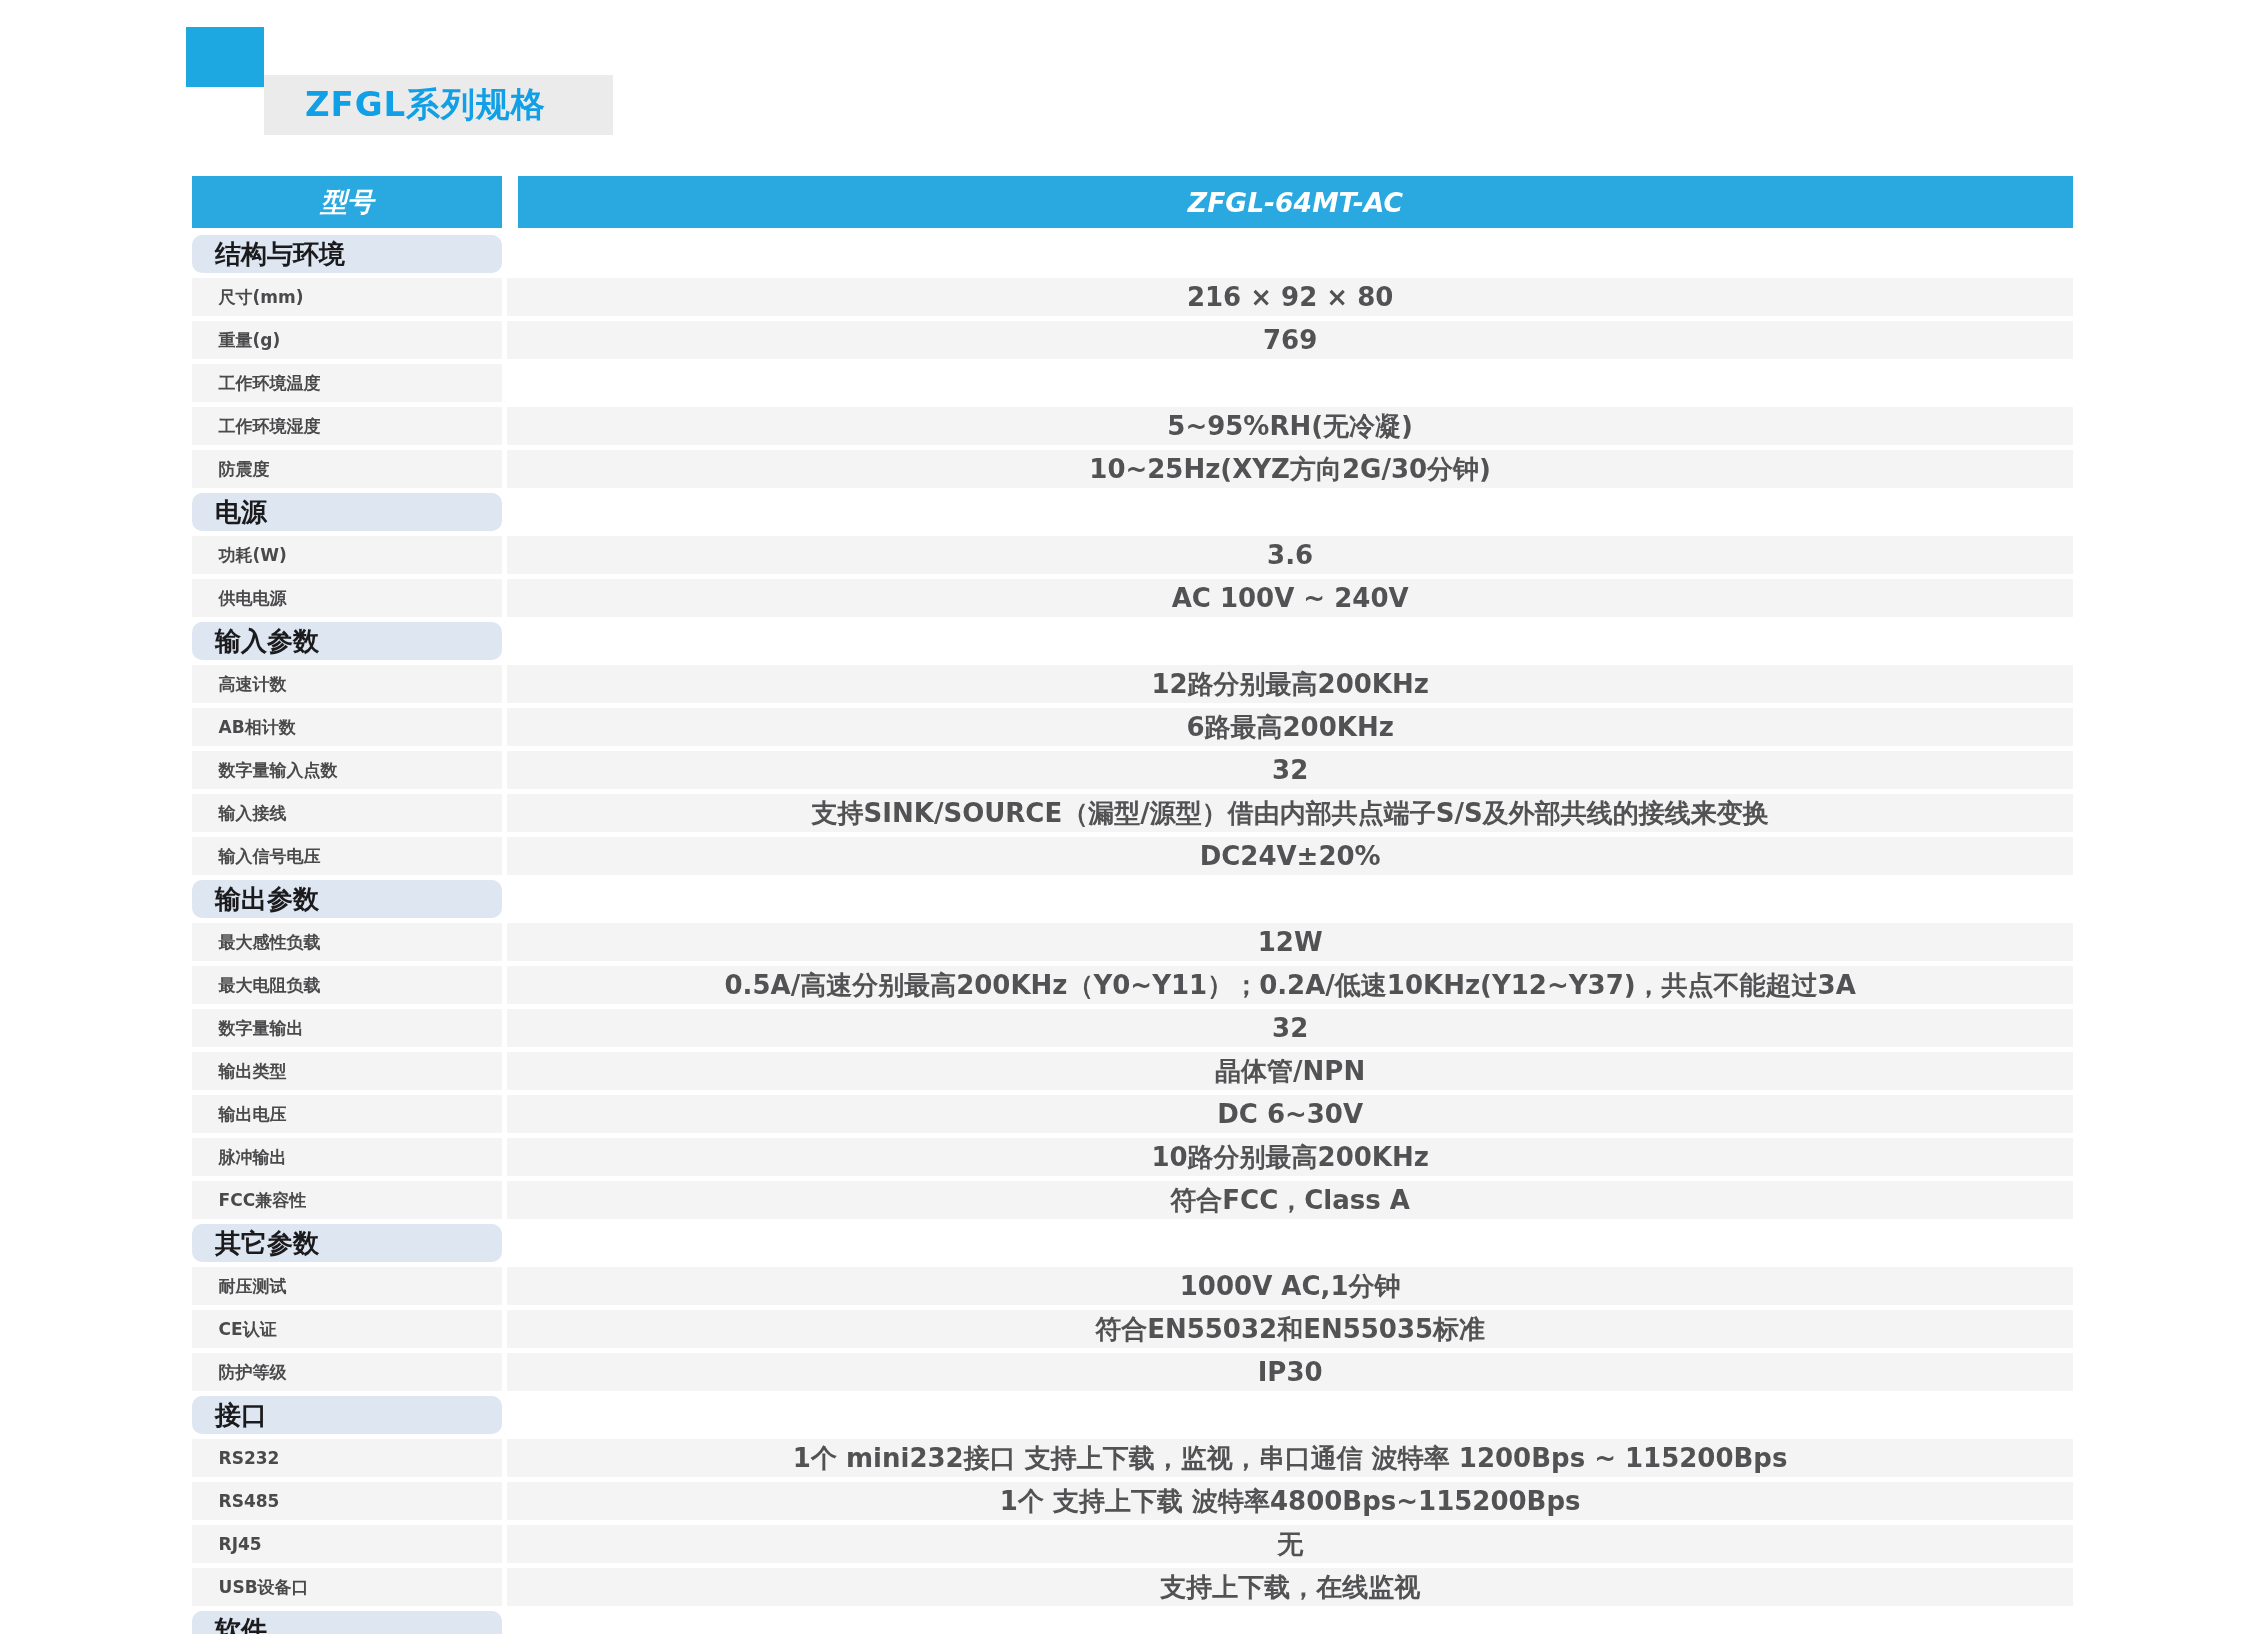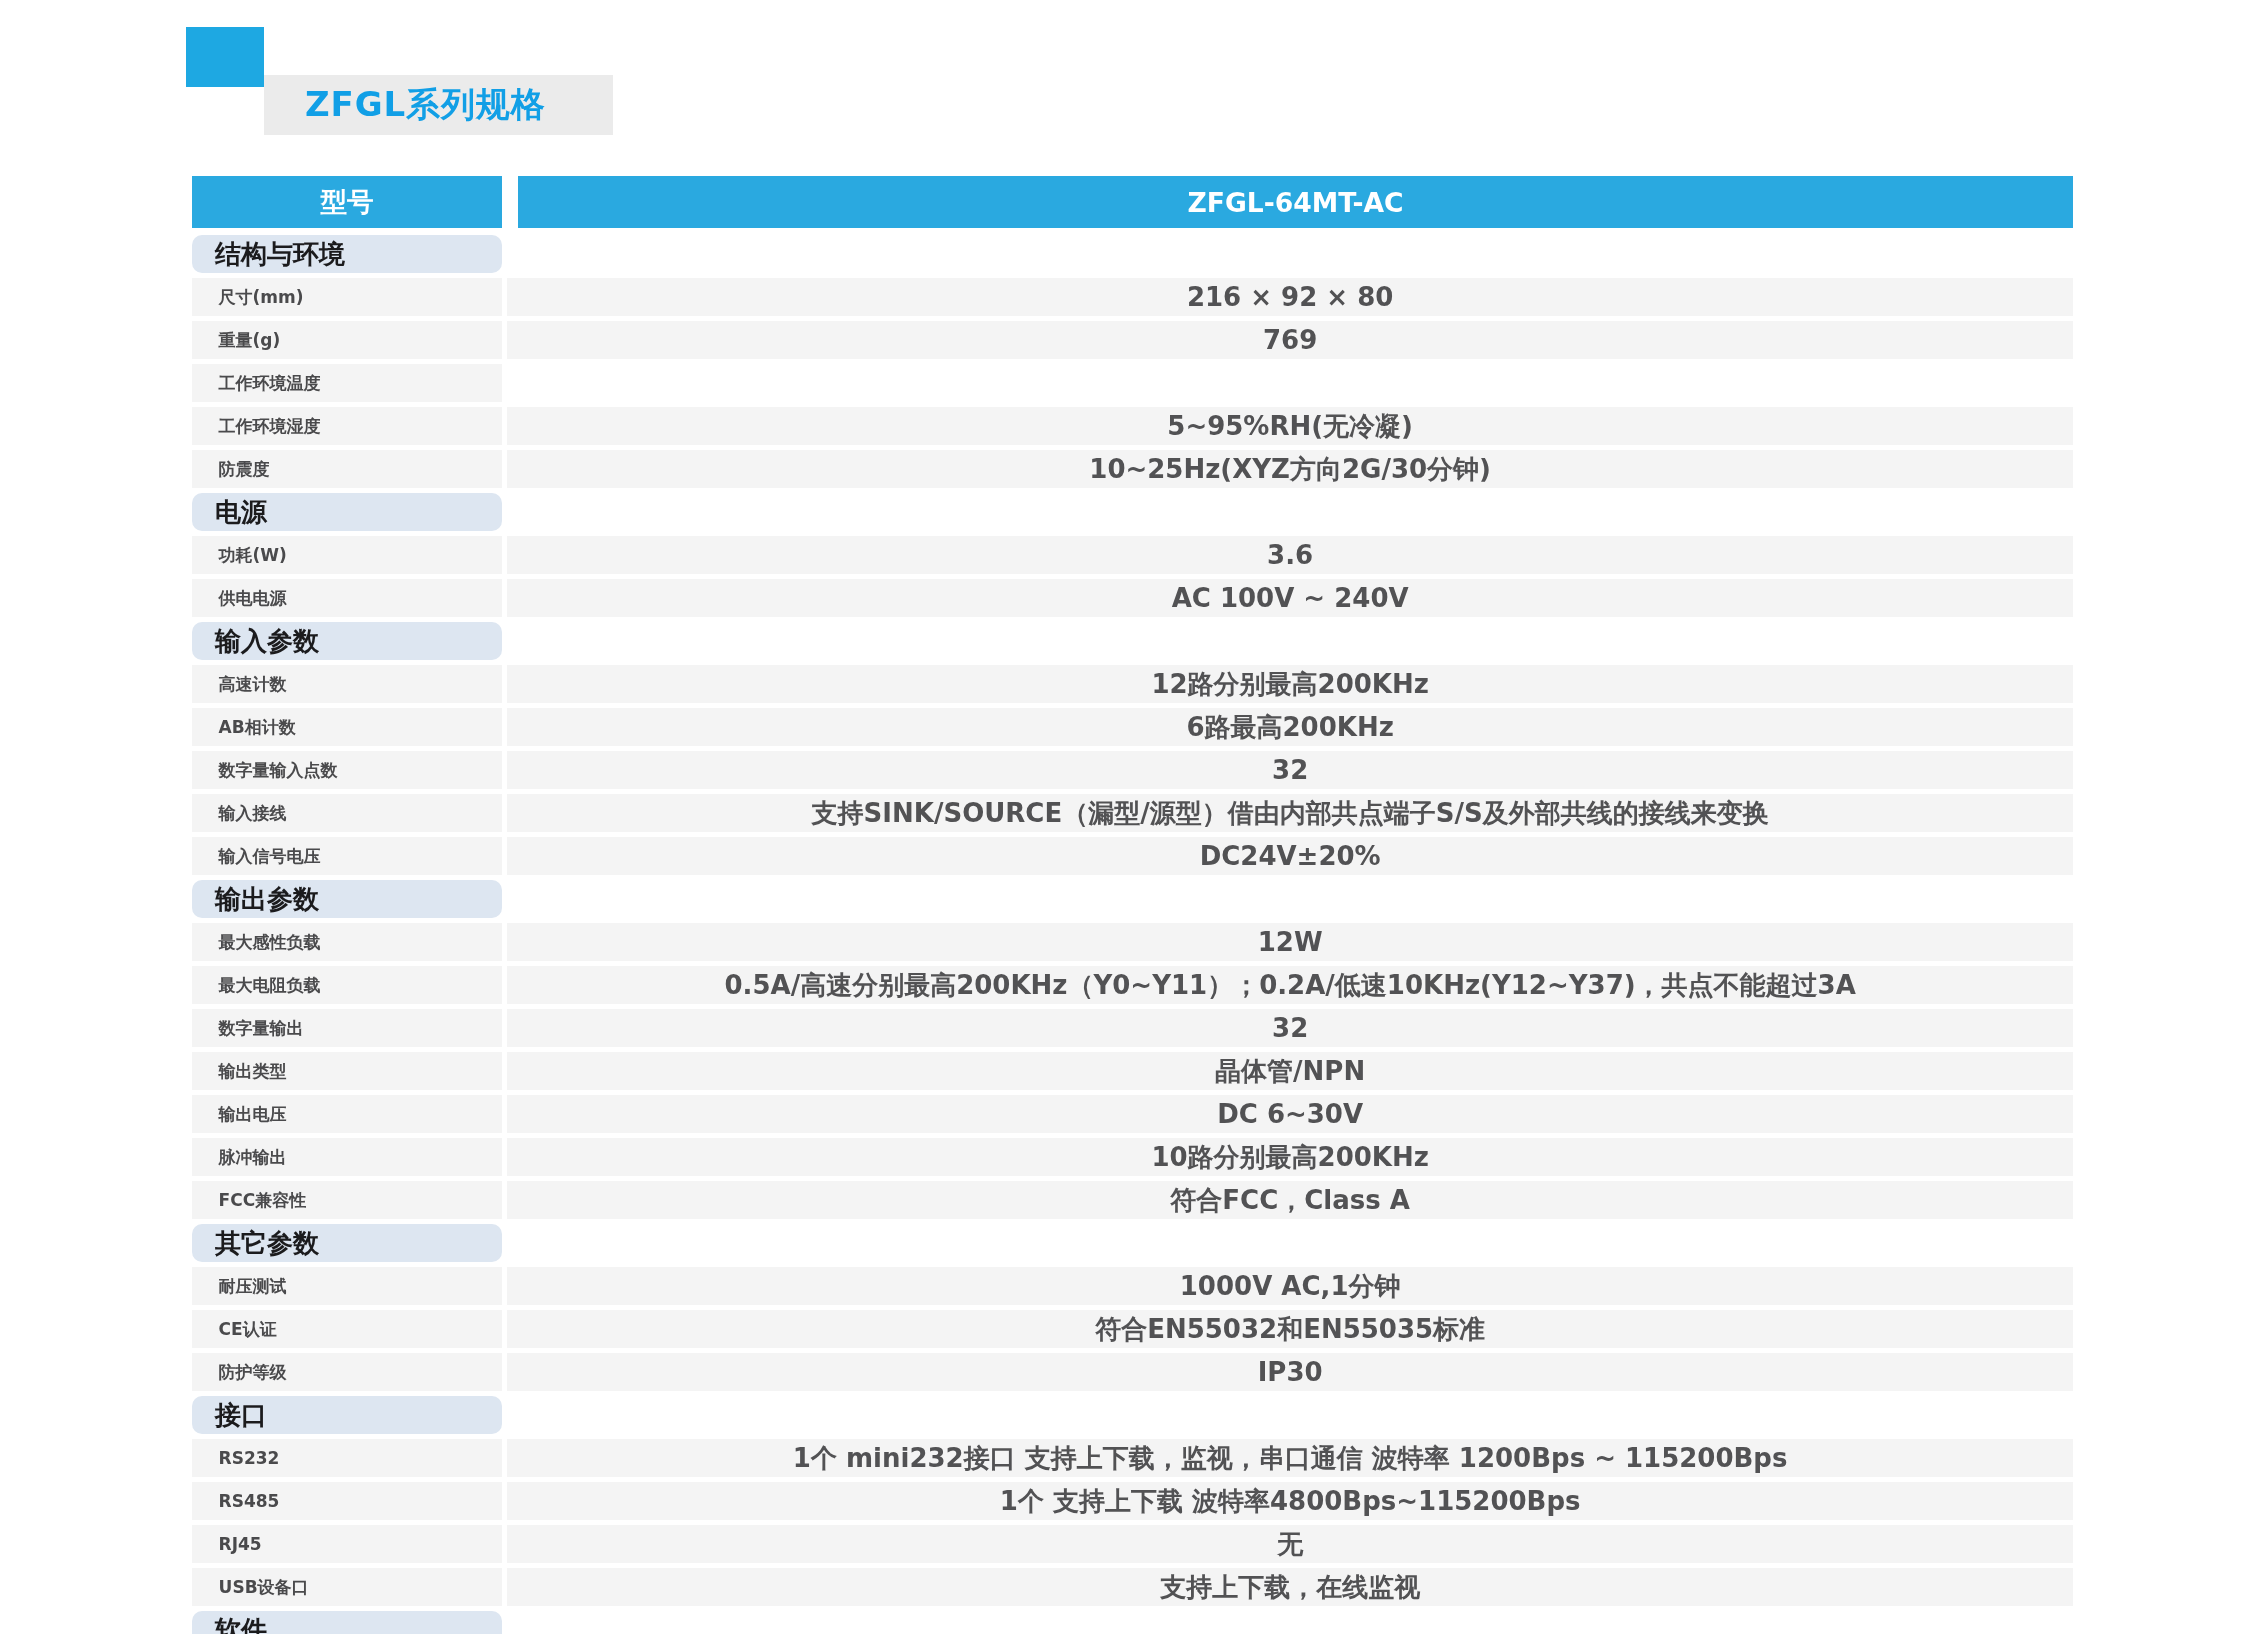--- a/index.html
+++ b/index.html
@@ -32,21 +32,21 @@
     color: #119fe6;
     font-size: 34px;
     font-weight: bold;
     letter-spacing: 0.9px;
     white-space: nowrap;
   }
   
   .spec-table { position: absolute; left: 192px; top: 176px; width: 1881px; }
   .header-row {
     display: flex; gap: 16px;
-    height: 52px; margin-bottom: 7px;
+    height: 52px; margin-bottom: 7px; font-style: italic;
   }
   .header-cell {
     background: #2aa9e0;
     color: #ffffff;
     font-weight: bold;
     font-size: 26.6px;
     display: flex; align-items: center; justify-content: center;
     white-space: nowrap;
   }
   .header-cell.hc-label { width: 310px; }

